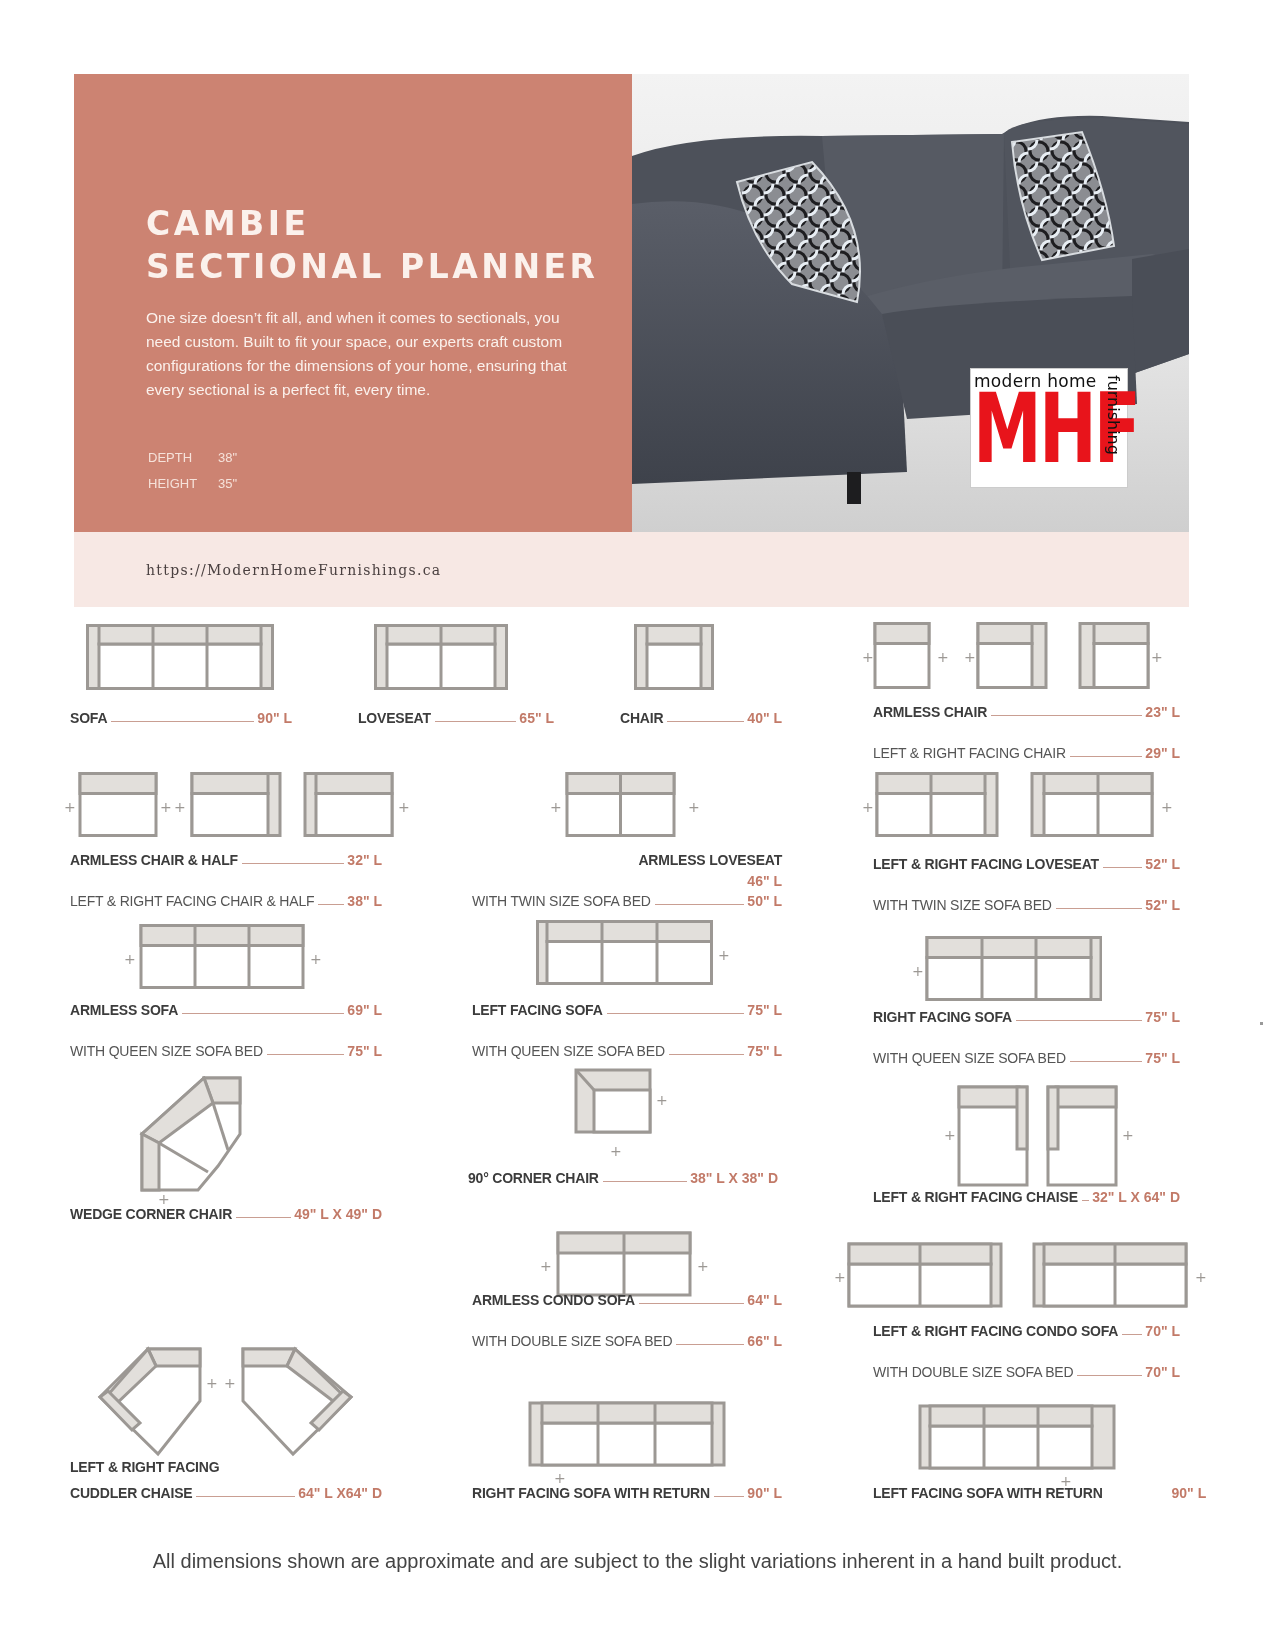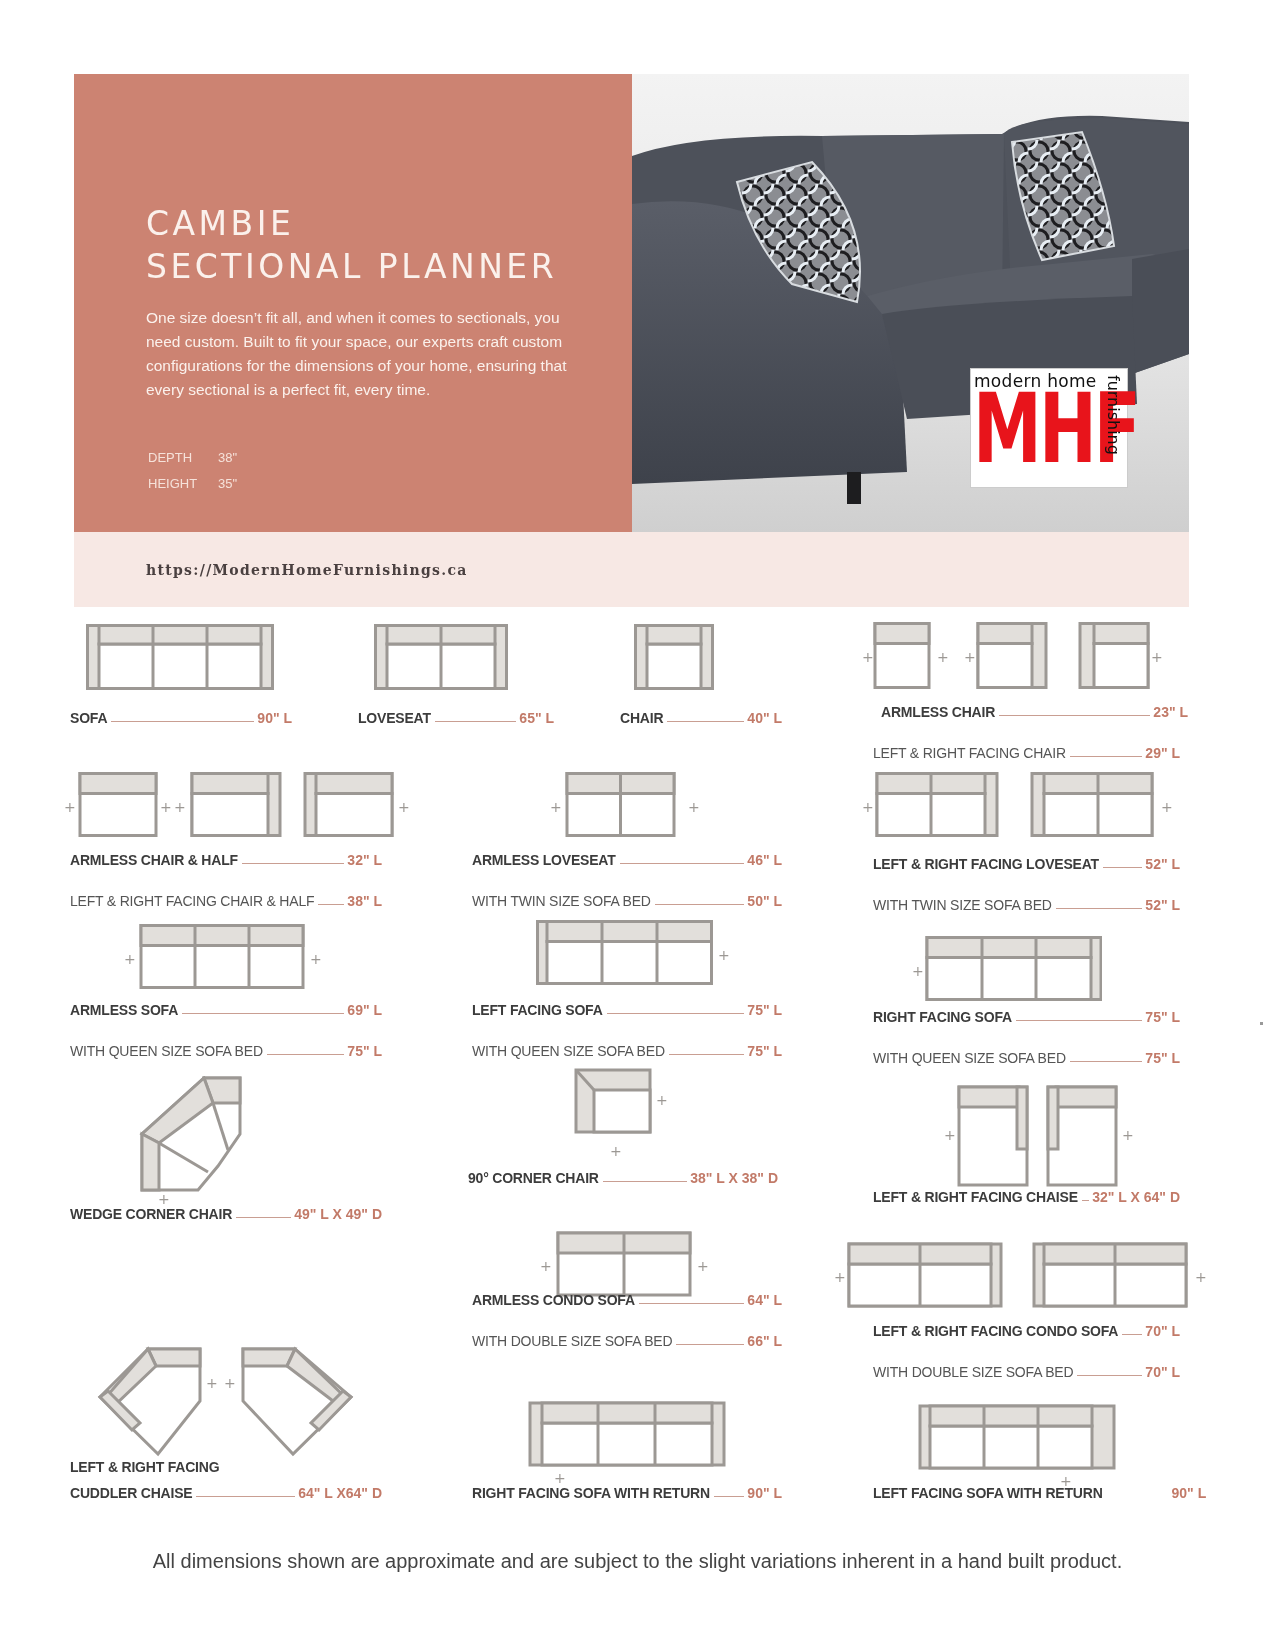--- a/index.html
+++ b/index.html
@@ -1,25 +1,25 @@
 <!DOCTYPE html>
 <html><head>
 <meta charset="utf-8">
 <style>
   *{box-sizing:border-box;margin:0;padding:0;}
   html,body{width:1275px;height:1650px;background:#ffffff;overflow:hidden;}
   body{position:relative;font-family:"Liberation Sans","DejaVu Sans",sans-serif;color:#3a3a3a;}
   .hero{position:absolute;left:74px;top:74px;width:558px;height:458px;background:#cc8372;}
-  .hero-title{position:absolute;left:72px;top:128px;color:#fbf1ec;font-family:"DejaVu Sans",sans-serif;font-weight:400;font-size:33px;line-height:43px;letter-spacing:3.5px;}
+  .hero-title{position:absolute;left:72px;top:128px;color:#fbf1ec;font-family:"DejaVu Sans",sans-serif;font-weight:700;font-size:33px;line-height:43px;letter-spacing:3.5px;}
   .hero-body{position:absolute;left:72px;top:232px;width:430px;color:#fbf1ec;font-size:15.5px;line-height:24px;}
   .spec{position:absolute;left:74px;color:#f6e2da;font-size:13px;}
   .spec .k{display:inline-block;width:70px;}
   .photo{position:absolute;left:632px;top:74px;width:557px;height:458px;overflow:hidden;background:linear-gradient(180deg,#f3f3f3 0%,#e4e4e4 60%,#cfcfcf 100%);}
   .band{position:absolute;left:74px;top:532px;width:1115px;height:75px;background:#f7e8e4;}
-  .band .url{position:absolute;left:72px;top:30px;font-family:"DejaVu Serif",serif;font-weight:bold;font-size:14px;letter-spacing:1.3px;color:#4a4040;}
+  .band .url{position:absolute;left:72px;top:30px;font-family:"DejaVu Serif",serif;font-weight:normal;font-size:14px;letter-spacing:1.3px;color:#4a4040;}
   .icon{position:absolute;}
   .lbl{position:absolute;font-size:14px;white-space:nowrap;display:flex;align-items:flex-end;}
   .lbl .name{font-weight:bold;color:#3c3c3c;letter-spacing:-0.2px;}
   .lbl .name.sub{font-weight:normal;color:#555;margin-top:16px;}
   .lbl .line{flex:1;border-bottom:1px solid #c99e92;margin:0 3px 4px 4px;}
   .lbl .val{color:#c27a68;font-weight:bold;}
   .footer{position:absolute;left:0;width:1275px;top:1550px;text-align:center;font-size:20px;color:#444;}
   .dot{position:absolute;left:1260px;top:1022px;width:3px;height:3px;background:#999;}
 </style>
 </head>
@@ -129,21 +129,21 @@
     <rect x="13" y="1.5" width="54" height="64"></rect>
       <rect x="13" y="1.5" width="54" height="20" fill="#e2dfdb"></rect>
     <rect x="116" y="1.5" width="68" height="64" fill="#e2dfdb"></rect>
       <rect x="116" y="21.5" width="54" height="44"></rect>
       <rect x="116" y="1.5" width="54" height="20" fill="#e2dfdb"></rect>
     <rect x="218" y="1.5" width="68" height="64" fill="#e2dfdb"></rect>
       <rect x="232" y="21.5" width="54" height="44"></rect>
       <rect x="232" y="1.5" width="54" height="20" fill="#e2dfdb"></rect>
   </g>
 </svg>
-<div class="lbl" style="left:873px;top:704px;width:307px;margin-left:8px;">
+<div class="lbl" style="left:873px;top:704px;width:307px;">
   <span class="name">ARMLESS CHAIR</span>
     <span class="line"></span>
     <span class="val">23" L</span>
 </div>
 <div class="lbl" style="left:873px;top:729px;width:307px;">
   <span class="name sub">LEFT &amp; RIGHT FACING CHAIR</span>
     <span class="line"></span>
     <span class="val">29" L</span>
 </div>
 
@@ -180,21 +180,21 @@
   <g fill="#9c9894" font-size="14" font-family="DejaVu Sans,sans-serif">
       <text x="0" y="40">+</text>
       <text x="138" y="40">+</text>
     </g>
   <g stroke="#9c9894" stroke-width="3" fill="#fff">
     <rect x="17" y="1.5" width="107" height="62"></rect>
       <rect x="17" y="1.5" width="107" height="20" fill="#e2dfdb"></rect>
     <line x1="70.5" y1="1.5" x2="70.5" y2="63.5"></line>
   </g>
 </svg>
-<div class="lbl" style="left:472px;top:852px;width:310px;">
+<div class="lbl" style="left:472px;top:852px;width:310px;flex-direction:column;">
   <span class="name">ARMLESS LOVESEAT</span>
     <span class="line"></span>
     <span class="val">46" L</span>
 </div>
 <div class="lbl" style="left:472px;top:877px;width:310px;">
   <span class="name sub">WITH  TWIN SIZE SOFA BED</span>
     <span class="line"></span>
     <span class="val">50" L</span>
 </div>
 

